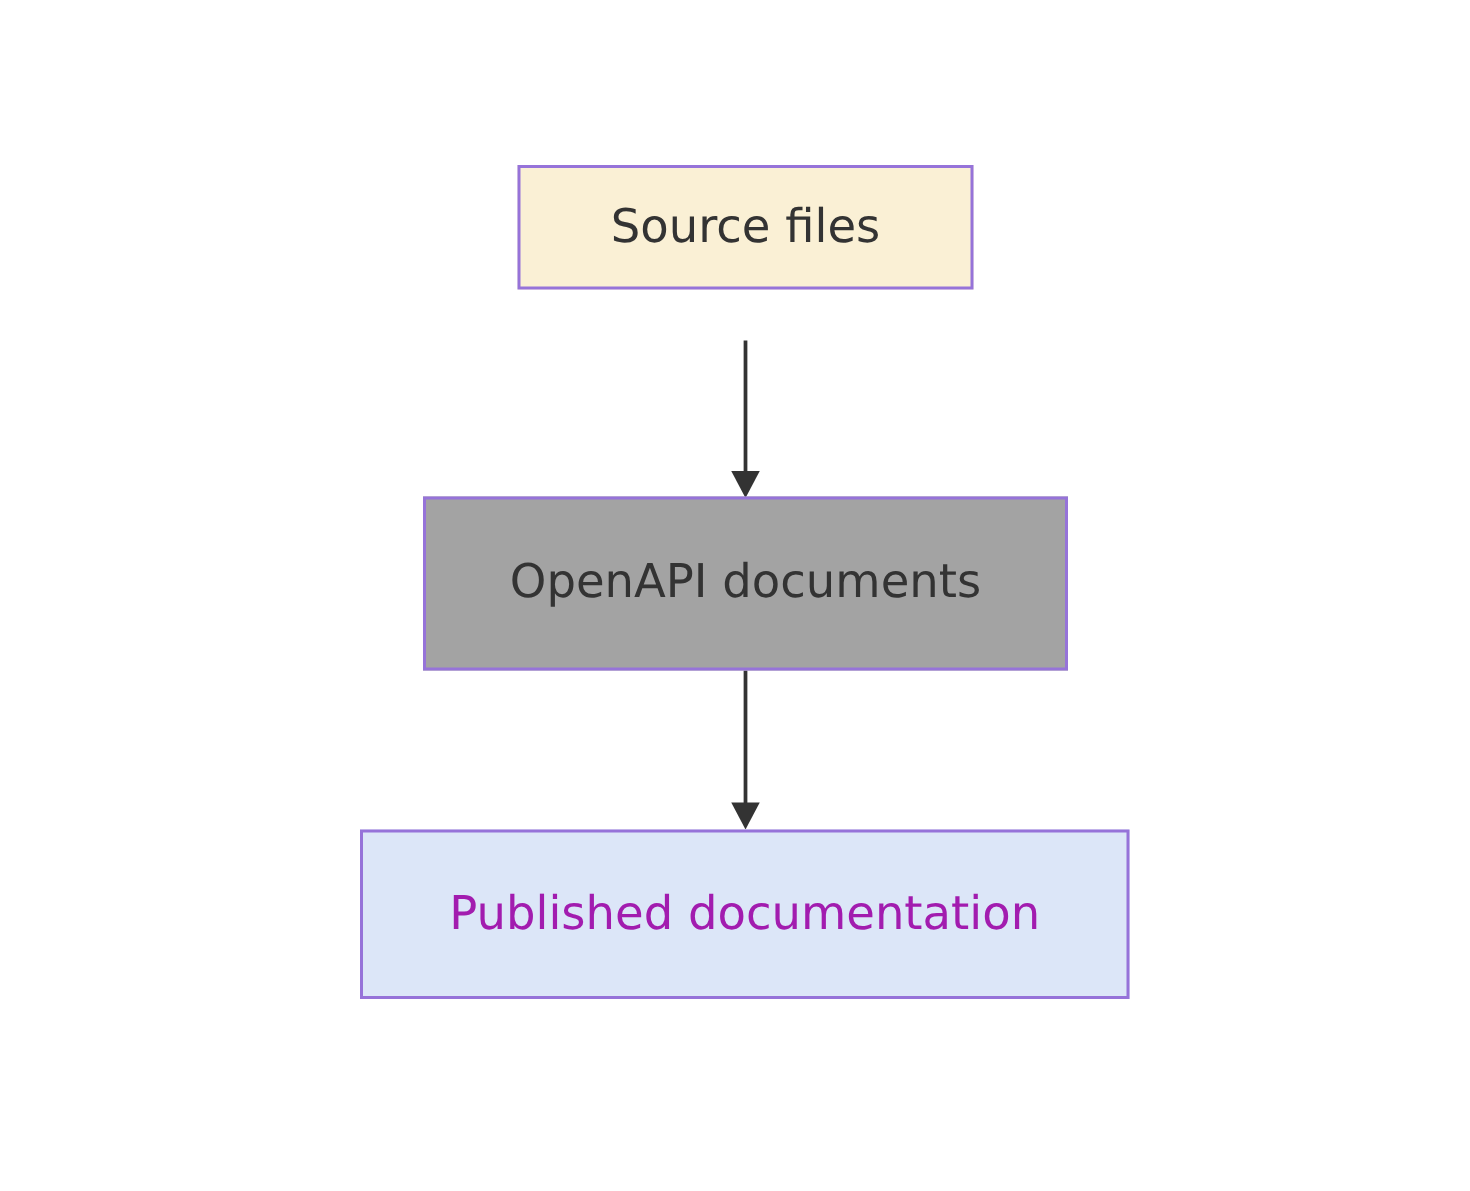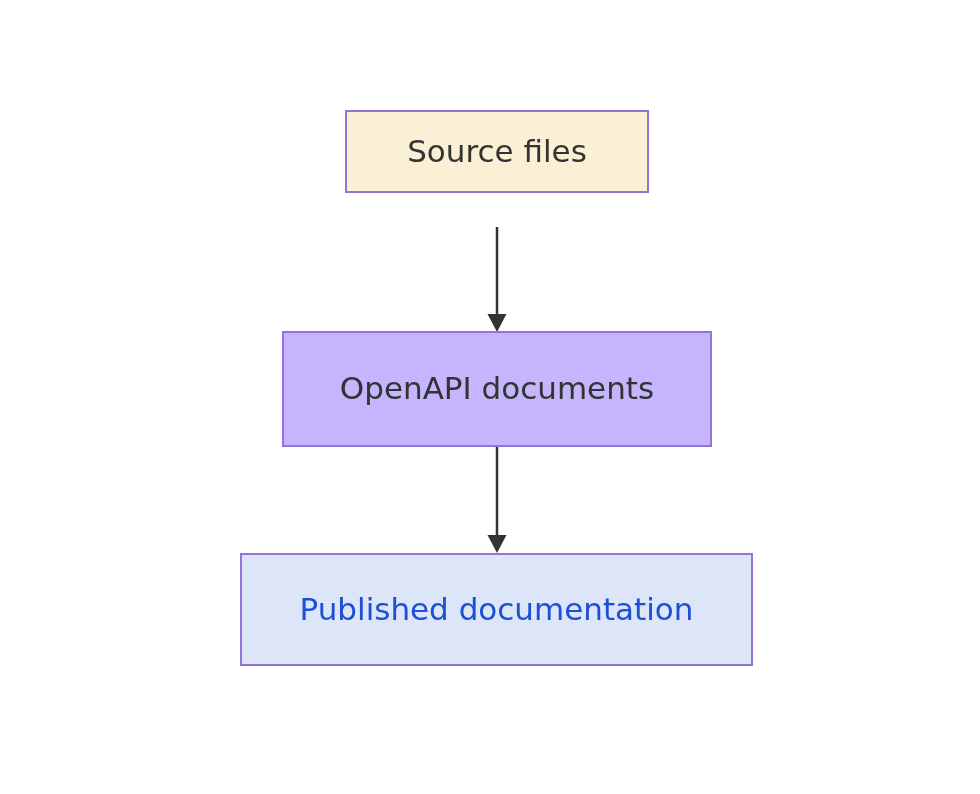--- a/index.html
+++ b/index.html
@@ -51,21 +51,21 @@
     <g>
       <line x1="497" y1="447" x2="497" y2="537" stroke="currentColor" stroke-width="2.5"></line>
       <polygon points="487.5,535 506.5,535 497,553" fill="currentColor"></polygon>
     </g>
   </svg>
 
   <div class="node node-source" style="background: rgb(250, 240, 213); border-color: rgb(150, 115, 217); color: rgb(51, 51, 51);">
     <span>Source files</span>
   </div>
 
-  <div class="node node-openapi" style="background: #c4b5fd; border-color: rgb(150, 115, 217); color: rgb(51, 51, 51);">
+  <div class="node node-openapi" style="background: #a3a3a3; border-color: rgb(150, 115, 217); color: rgb(51, 51, 51);">
     <span>OpenAPI documents</span>
   </div>
 
-  <div class="node node-published" style="background: rgb(220, 230, 248); border-color: rgb(150, 115, 217); color: #1d4ed8;">
+  <div class="node node-published" style="background: rgb(220, 230, 248); border-color: rgb(150, 115, 217); color: #a21caf;">
     <span>Published documentation</span>
   </div>
 
 </div>
 
 </body></html>

